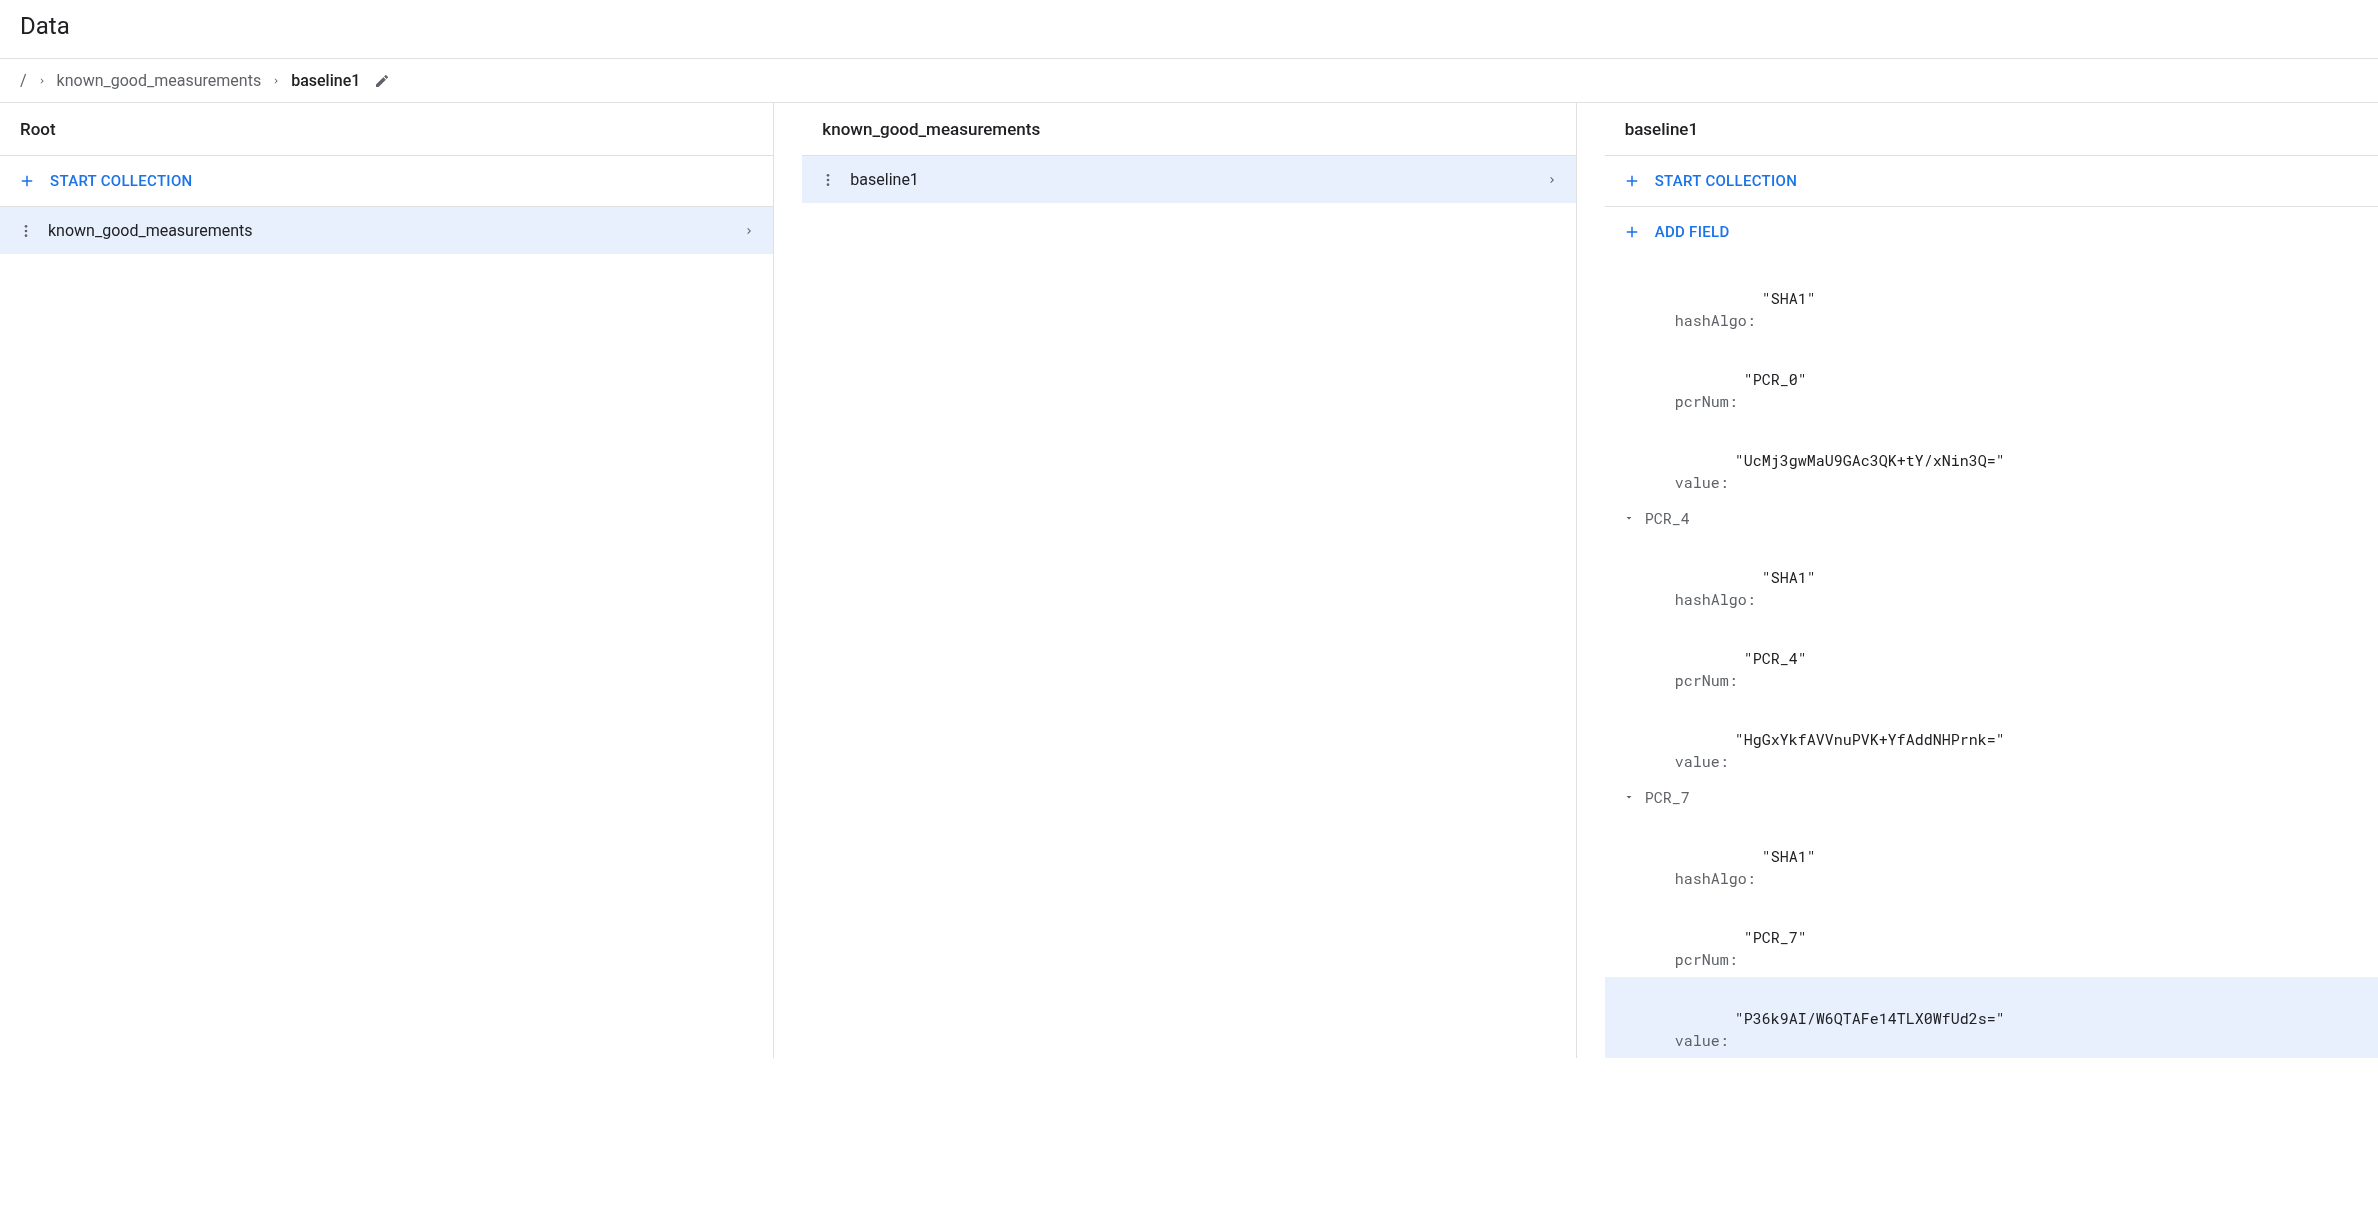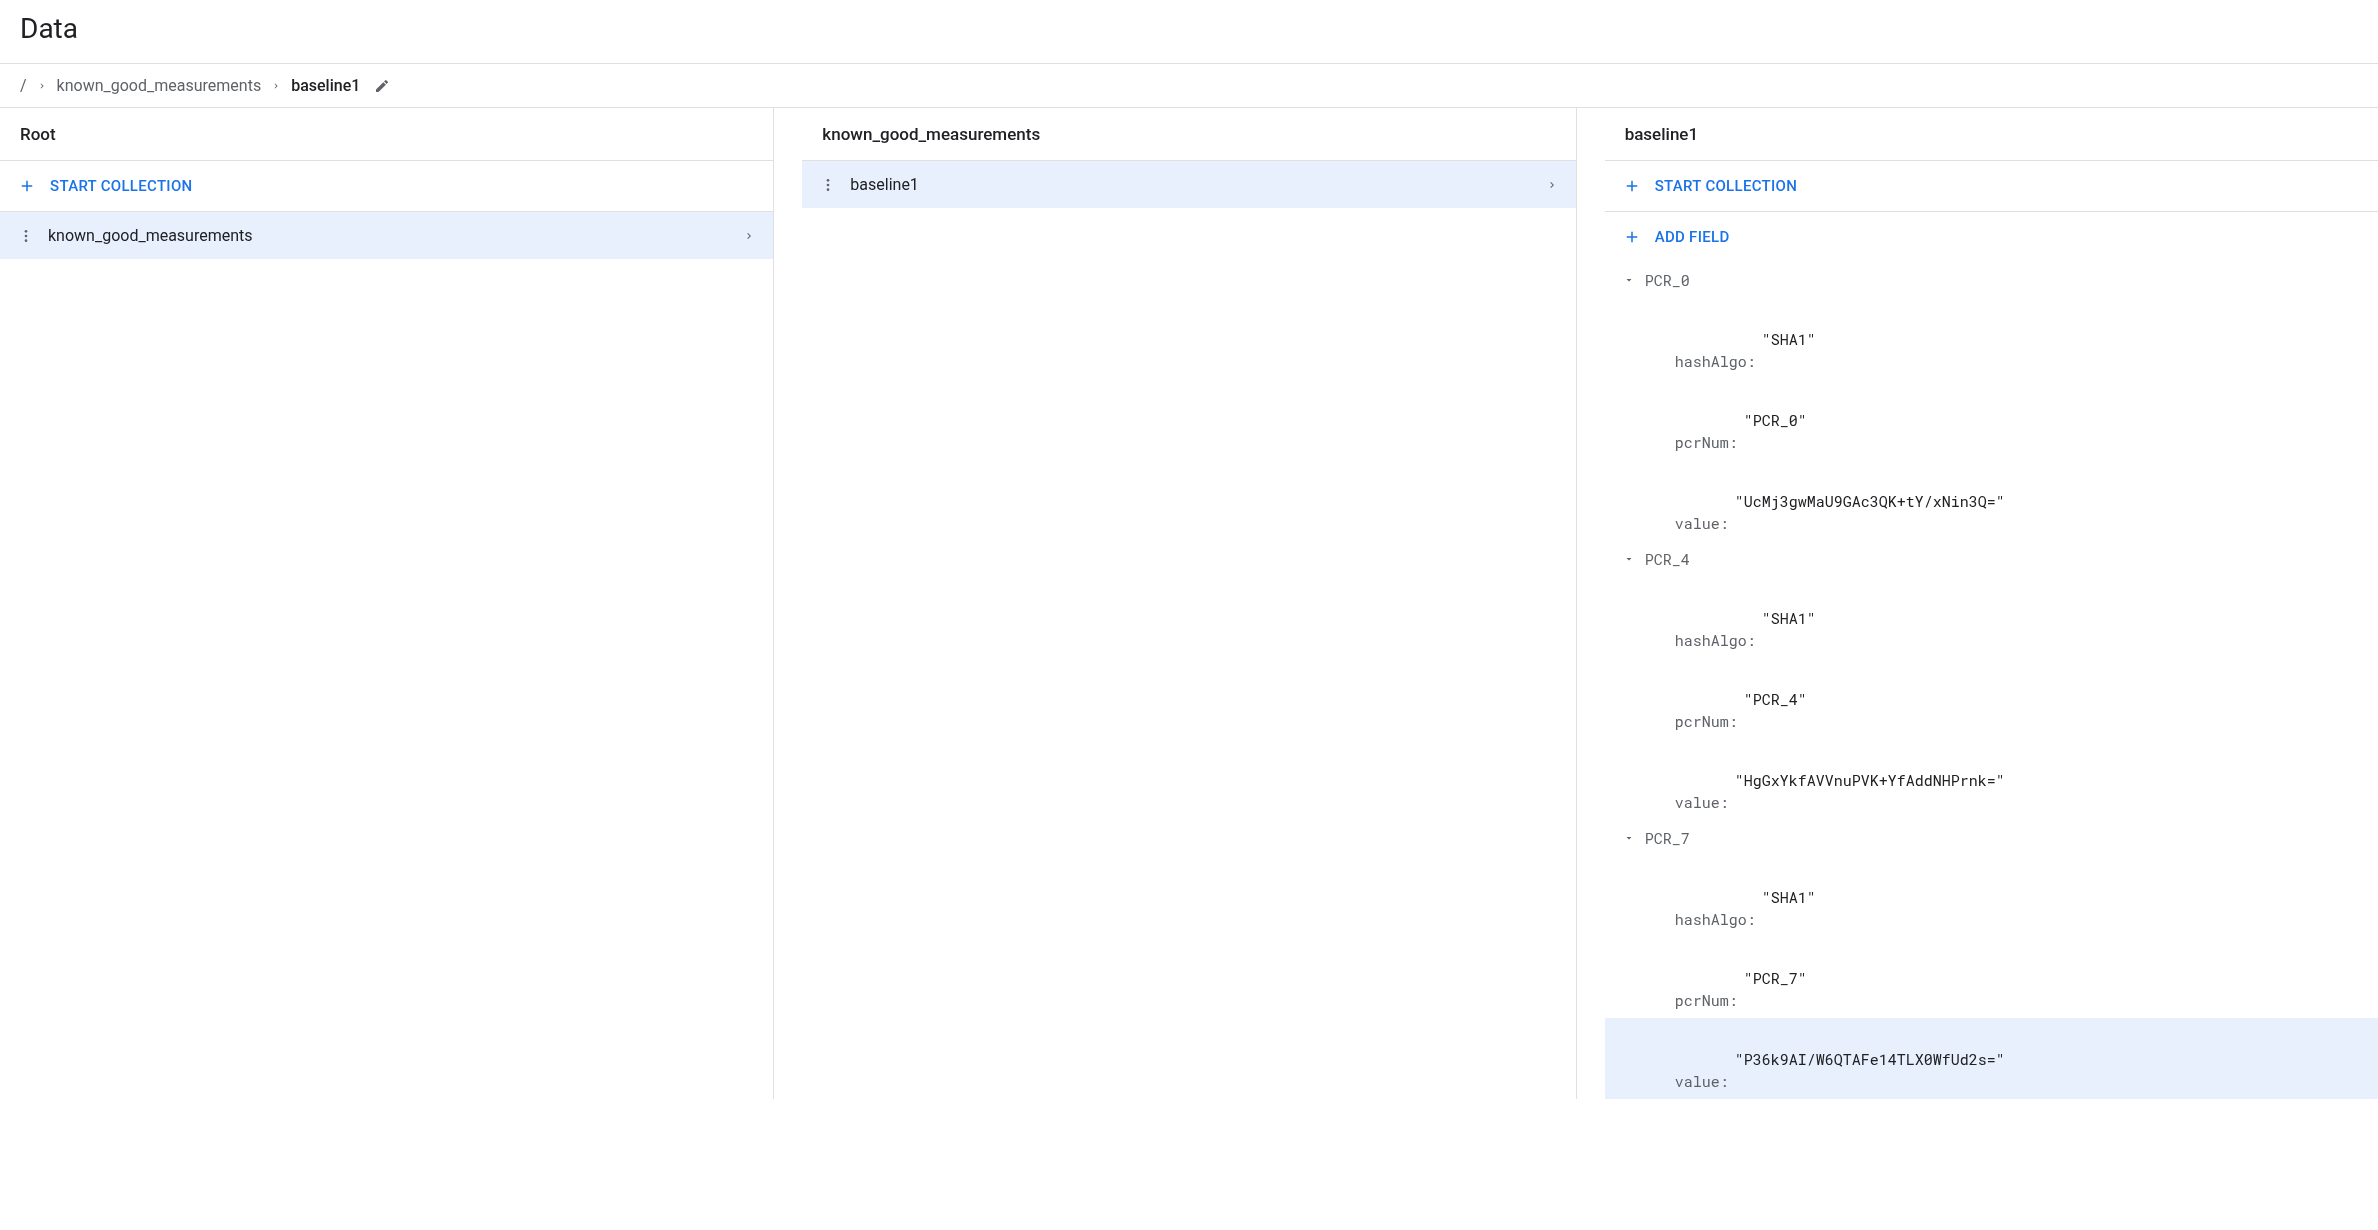--- a/index.html
+++ b/index.html
@@ -3,21 +3,21 @@
 <meta charset="utf-8">
 <style>
   * { box-sizing: border-box; margin: 0; padding: 0; }
   body {
     font-family: Roboto, "Helvetica Neue", Arial, sans-serif;
     font-size: 14px;
     color: #202124;
     background: #fff;
   }
   .page-title {
-    font-size: 28px;
+    font-size: 24px;
     font-weight: 400;
     padding: 12px 20px 18px 20px;
     color: #202124;
   }
   .divider-h { border-top: 1px solid #e0e0e0; }
 
   
   .breadcrumb {
     display: flex;
     align-items: center;
@@ -215,28 +215,20 @@
     </div>
     <div class="action-row action-row-noborder">
       <span class="plus">
         <svg width="18" height="18" viewBox="0 0 24 24" fill="#1a73e8">
             <path d="M19 13h-6v6h-2v-6H5v-2h6V5h2v6h6v2z"></path>
           </svg>
       </span>
       <span>ADD FIELD</span>
     </div>
     <div id="fields" class="fields">
-        <div class="field-group">
-          <span class="caret">
-            <svg width="12" height="12" viewBox="0 0 24 24" fill="#5f6368">
-              <path d="M7 10l5 5 5-5z"></path>
-            </svg>
-          </span>
-          <span class="group-name">PCR_0</span>
-        </div>
         <div class="field-kv">
           <span class="k">hashAlgo:</span>
           <span class="v">"SHA1"</span>
         </div>
         <div class="field-kv">
           <span class="k">pcrNum:</span>
           <span class="v">"PCR_0"</span>
         </div>
         <div class="field-kv">
           <span class="k">value:</span>

